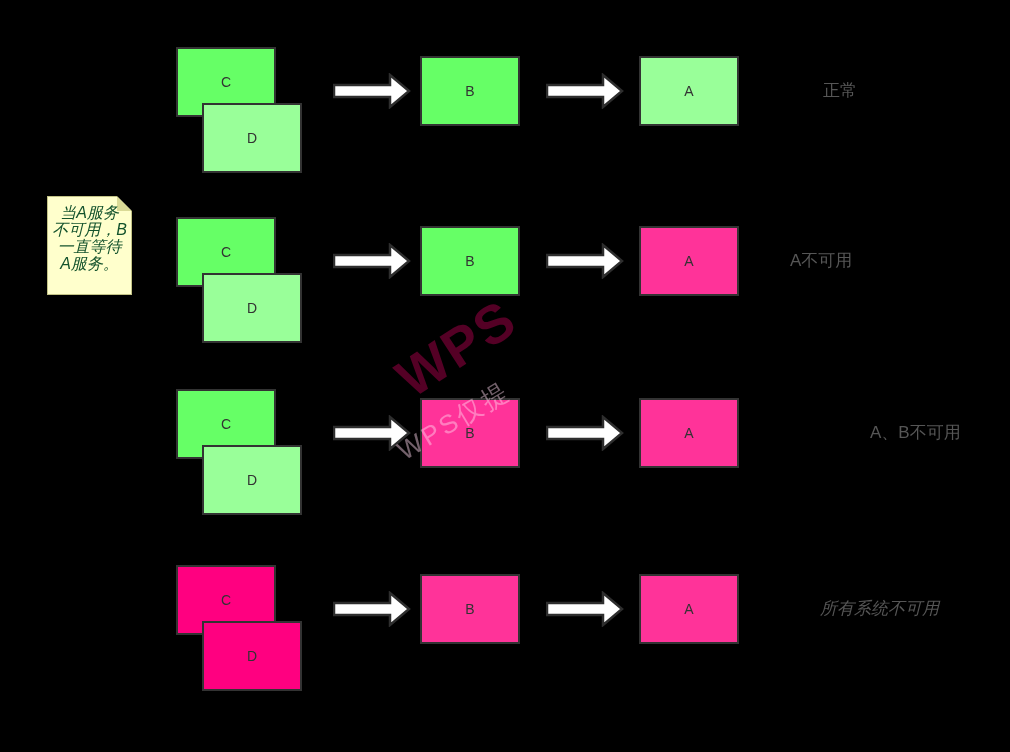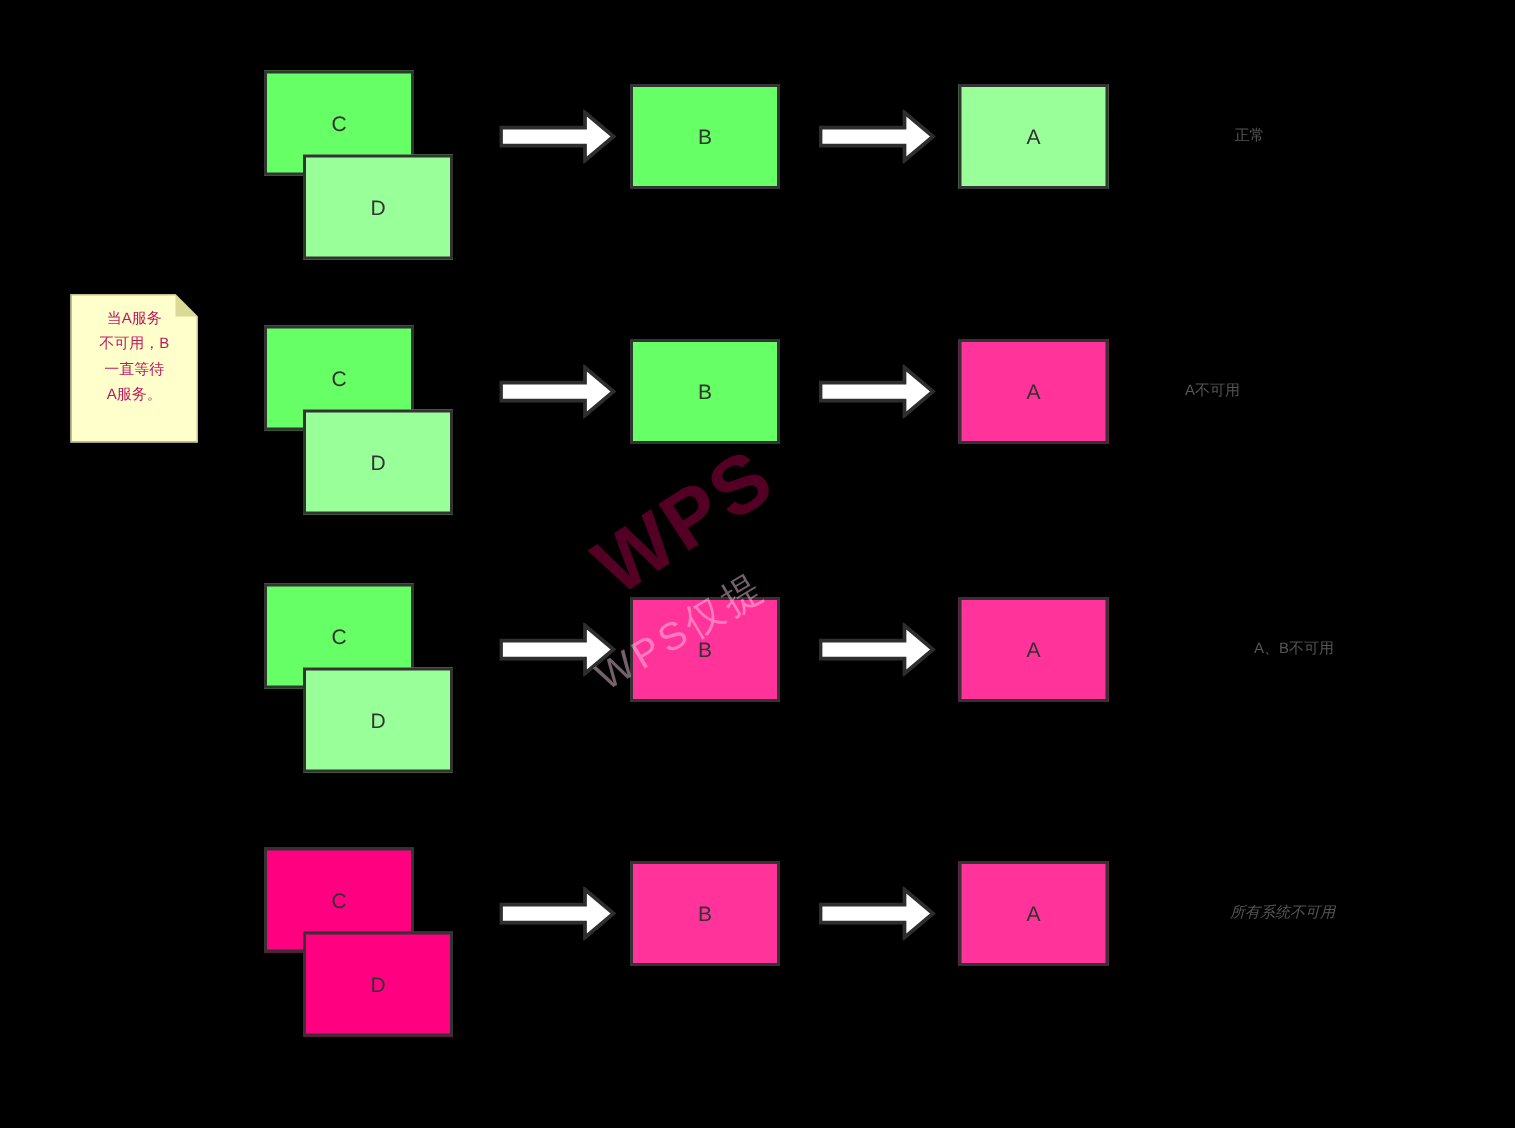--- a/index.html
+++ b/index.html
@@ -16,21 +16,21 @@
   .note-cut{
     position:absolute;top:-1px;right:-1px;width:0;height:0;
     border-top:15px solid #000;border-left:15px solid transparent;
   }
   .note-fold{
     position:absolute;top:-1px;right:-1px;width:0;height:0;
     border-bottom:15px solid #dada96;border-right:15px solid transparent;
   }
   .note-text{
     position:absolute;left:0;top:7px;width:100%;
-    text-align:center;font-size:10px;line-height:17px;color:#be185d;
+    text-align:center;font-size:16px;line-height:17px;color:#14532d;font-style:italic;
   }
 
   
   .diagram-row{position:absolute;left:0;width:1010px;height:150px;}
   .row-1{top:47px;}
   .row-2{top:217px;}
   .row-3{top:389px;}
   .row-4{top:565px;}
 
   .box{
@@ -43,26 +43,26 @@
   .box-d{left:202px;top:56px;z-index:2;}
   .box-b{left:420px;top:9px;}
   .box-a{left:639px;top:9px;}
 
   .arrow{position:absolute;top:26px;width:78px;height:36px;}
   .arrow-1{left:333px;}
   .arrow-2{left:546px;}
   .arrow polygon{fill:#ffffff;stroke:#2e2e2e;stroke-width:2.5;stroke-linejoin:miter;}
 
   .row-label{
-    position:absolute;top:36px;font-size:10px;line-height:16px;color:#565656;
+    position:absolute;top:36px;font-size:17px;line-height:16px;color:#565656;
     white-space:nowrap;
   }
   .row-1 .row-label{left:823px;}
   .row-2 .row-label{left:790px;}
-  .row-3 .row-label{left:836px;text-align:center;}
+  .row-3 .row-label{left:870px;text-align:center;}
   .row-4 .row-label{left:820px;font-style:italic;}
 
   
   .wm-big{
     position:absolute;left:402px;top:352px;z-index:5;
     font-size:54px;font-weight:bold;letter-spacing:2px;
     transform:rotate(-33deg);transform-origin:left center;
     pointer-events:none;white-space:nowrap;
   }
   .wm-small{

